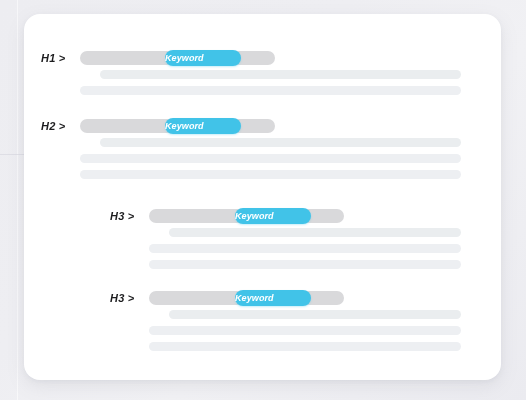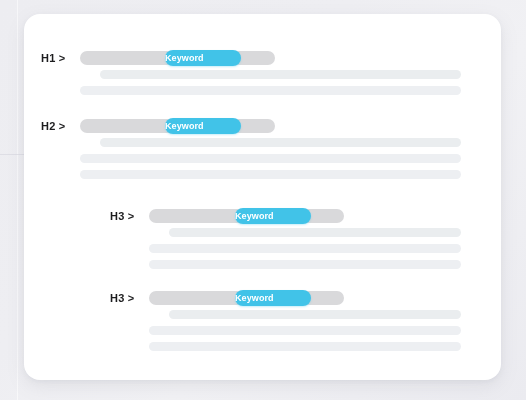--- a/index.html
+++ b/index.html
@@ -13,20 +13,21 @@
     font-family: "Liberation Sans", sans-serif;
     background: #ffffff;
   }
 
   
   #stage {
     position: relative;
     width: 526px;
     height: 400px;
     background: linear-gradient(135deg, #ededf1 0%, #eeeef2 38%, #f1f1f4 62%, #ebebf0 100%);
+    font-style: italic;
   }
   
   .bg-seam {
     position: absolute;
     left: 17px;
     top: 0;
     width: 1px;
     height: 400px;
     background: rgba(255,255,255,0.55);
   }

